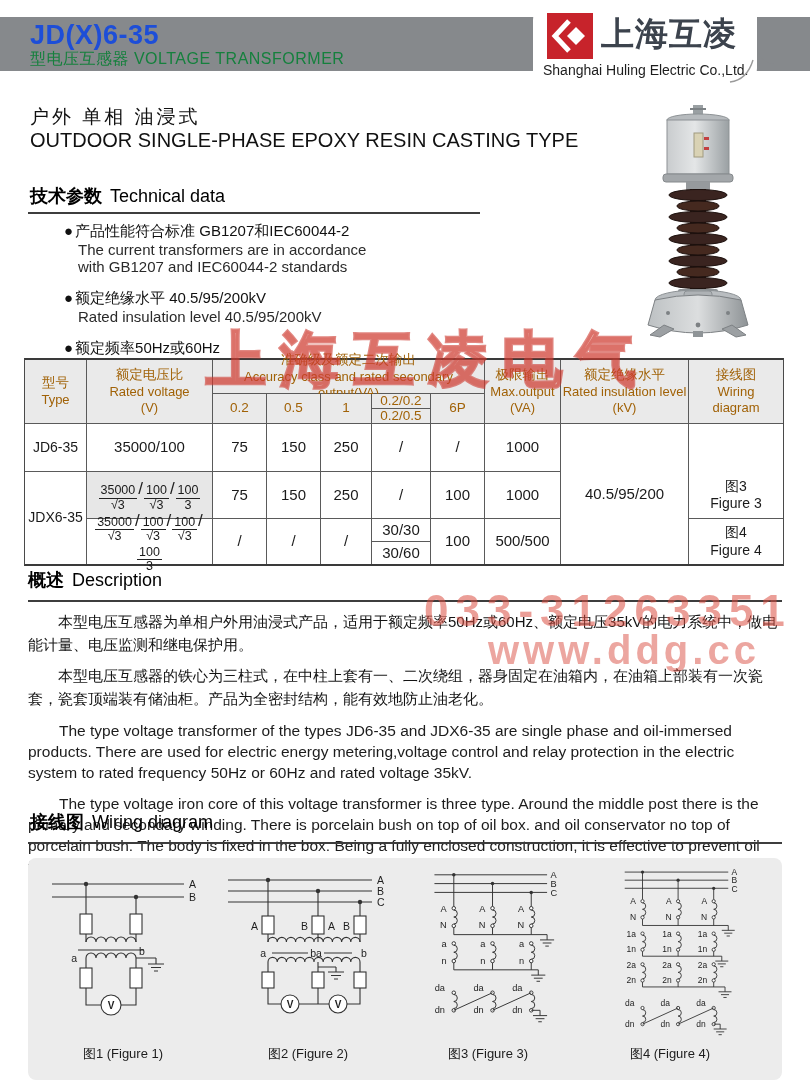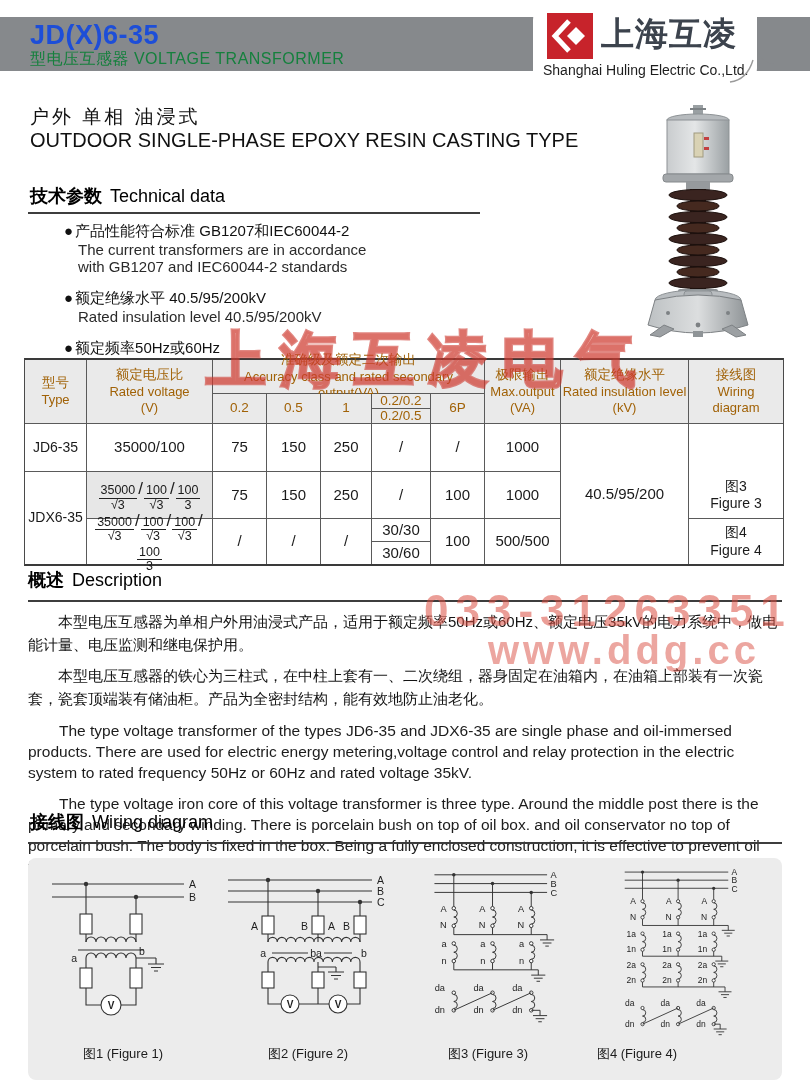--- a/index.html
+++ b/index.html
@@ -529,16 +529,16 @@
         <path class="wire" d="M30,146 V152 M74,146 V152 M118,146 V152 M30,152 H132 M132,152 V158"></path>
         <path class="wire" d="M124,158 H140 M127,161.5 H137 M130,165 H134"></path>
         <path class="wire" d="M30,198 L74,178 M74,198 L118,178 M118,198 H126 M126,198 V204"></path>
         <path class="wire" d="M118,204 H134 M121,207.5 H131 M124,211 H128"></path>
       </svg>
     </div>
 
     <div class="cap" style="left:20px;width:150px;">图1 (Figure 1)</div>
     <div class="cap" style="left:200px;width:160px;">图2 (Figure 2)</div>
     <div class="cap" style="left:390px;width:140px;">图3 (Figure 3)</div>
-    <div class="cap" style="left:539px;width:140px;">图4 (Figure 4)</div>
+    <div class="cap" style="left:572px;width:140px;">图4 (Figure 4)</div>
   </div>
 
 </div>
 
 </body></html>

